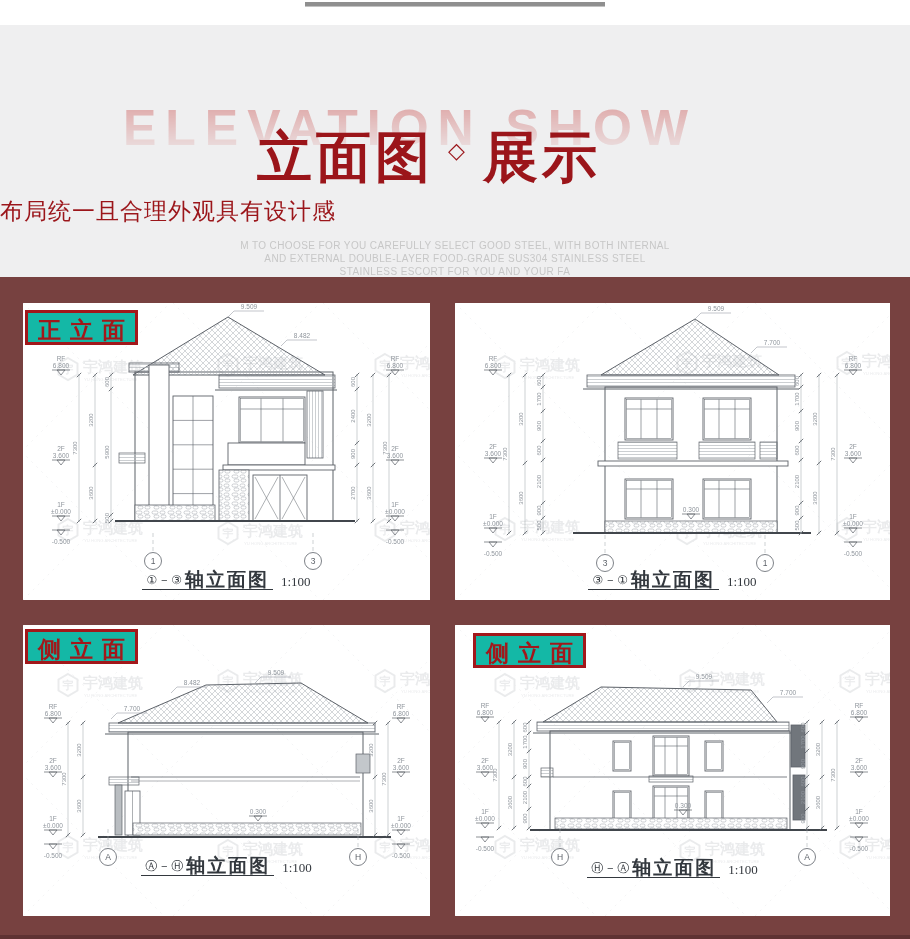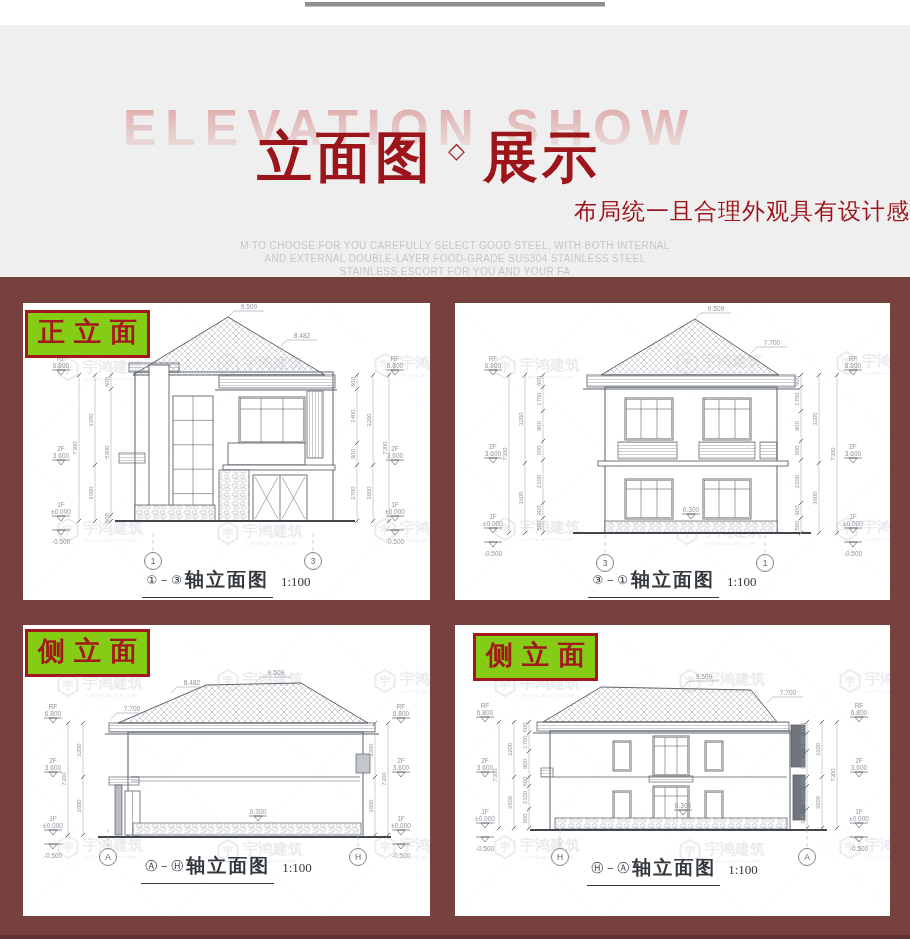--- a/index.html
+++ b/index.html
@@ -9,34 +9,34 @@
            width:300px;height:4px;background:#8f8f8f;border-bottom:1px solid #c2c2c2;}
   .header{position:absolute;top:25px;left:0;width:910px;height:252px;background:#efeff0;overflow:hidden;}
   .wm-text{position:absolute;top:74px;left:0;width:820px;text-align:center;
            font-size:50px;font-weight:bold;letter-spacing:9px;color:#e0b0b0;
            -webkit-mask-image:linear-gradient(#fff 20%,rgba(255,255,255,0.12));
            mask-image:linear-gradient(#fff 20%,rgba(255,255,255,0.12));
            white-space:nowrap;}
   .title{position:absolute;top:96px;left:0;width:858px;margin:0;text-align:center;
          font-size:55px;font-weight:bold;color:#9b151a;letter-spacing:4px;white-space:nowrap;}
   .title .diamond{font-size:22px;vertical-align:18px;margin:0 14px;font-weight:normal;}
-  .subtitle{position:absolute;top:171px;left:0;width:910px;text-align:right;
+  .subtitle{position:absolute;top:171px;left:0;width:910px;text-align:left;
             font-size:23px;color:#9b151a;letter-spacing:1px;}
   .desc{position:absolute;top:214px;left:0;width:910px;text-align:center;
         font-size:10px;line-height:13px;color:#c7c7c7;letter-spacing:0.4px;}
   .showcase{position:absolute;top:277px;left:0;width:910px;height:662px;background:#774140;}
   .bottom-strip{position:absolute;left:0;bottom:0;width:910px;height:4px;background:#5f3233;}
   .panel{position:absolute;background:#ffffff;overflow:hidden;}
   .panel svg{position:absolute;left:0;top:0;}
-  .tag{position:absolute;background:#84cc16;border:3px solid #a2181b;color:#a2181b;
-       font-weight:bold;font-size:27px;line-height:1;letter-spacing:9px;
-       padding:6px 1px 9px 10px;white-space:nowrap;}
+  .tag{position:absolute;background:#14b8a6;border:3px solid #a2181b;color:#a2181b;
+       font-weight:bold;font-size:23px;line-height:1;letter-spacing:9px;
+       padding:6px 1px 0 10px;white-space:nowrap;}
   .caption{position:absolute;left:0;right:0;text-align:center;color:#33383e;
            font-family:"Liberation Serif",serif;white-space:nowrap;}
-  .cap-main{border-bottom:1.5px solid #33383e;padding:0 4px 8px 4px;}
+  .cap-main{border-bottom:1.5px solid #33383e;padding:0 4px 0 4px;}
   .cap-axes{font-size:12px;letter-spacing:1px;position:relative;top:-2px;}
   .cap-title{font-size:19px;font-weight:bold;letter-spacing:2px;margin-left:2px;}
   .cap-scale{font-size:13px;margin-left:8px;}
 </style>
 </head>
 <body>
 
 <div class="page">
   <div class="top-bar"></div>
 

